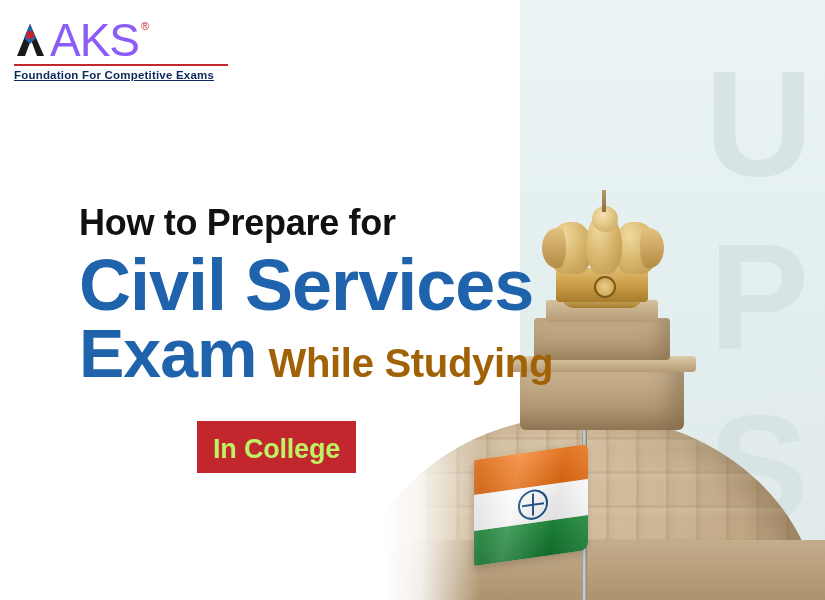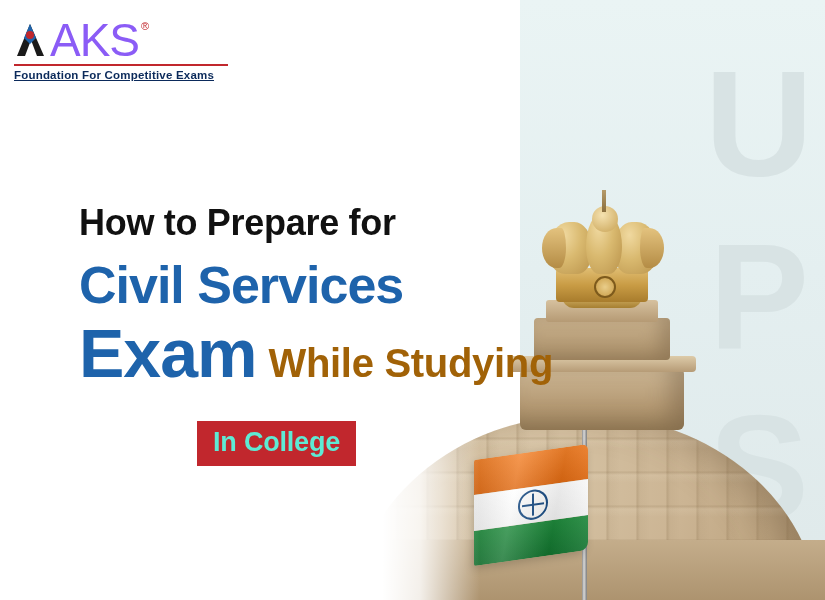--- a/index.html
+++ b/index.html
@@ -334,21 +334,21 @@
     margin-bottom: 2px;
   }
   .line1 {
     font-size: 36px;
     font-weight: bold;
     color: #111111;
     letter-spacing: -0.3px;
     line-height: 46px;
   }
   .line2 {
-    font-size: 52px;
+    font-size: 72px;
     font-weight: bold;
     color: #1e63ab;
     letter-spacing: -1px;
     line-height: 66px;
     margin-top: 6px;
   }
   .line3 {
     line-height: 66px;
     margin-top: 2px;
     white-space: nowrap;
@@ -364,24 +364,24 @@
     font-weight: bold;
     color: #a16207;
     letter-spacing: -0.3px;
     margin-left: 12px;
   }
   .badge {
     display: inline-block;
     margin-top: 14px;
     margin-left: 118px;
     background: #c1272d;
-    color: #5eead4;
+    color: #bef264;
     font-size: 27px;
     font-weight: bold;
-    padding: 6px 16px 8px 16px;
+    padding: 13px 16px 8px 16px;
     letter-spacing: -0.2px;
   }
 </style>
 </head>
 <body>
 
 <div id="poster">
 
   <div class="bg-left"></div>
   <div class="bg-right"></div>

